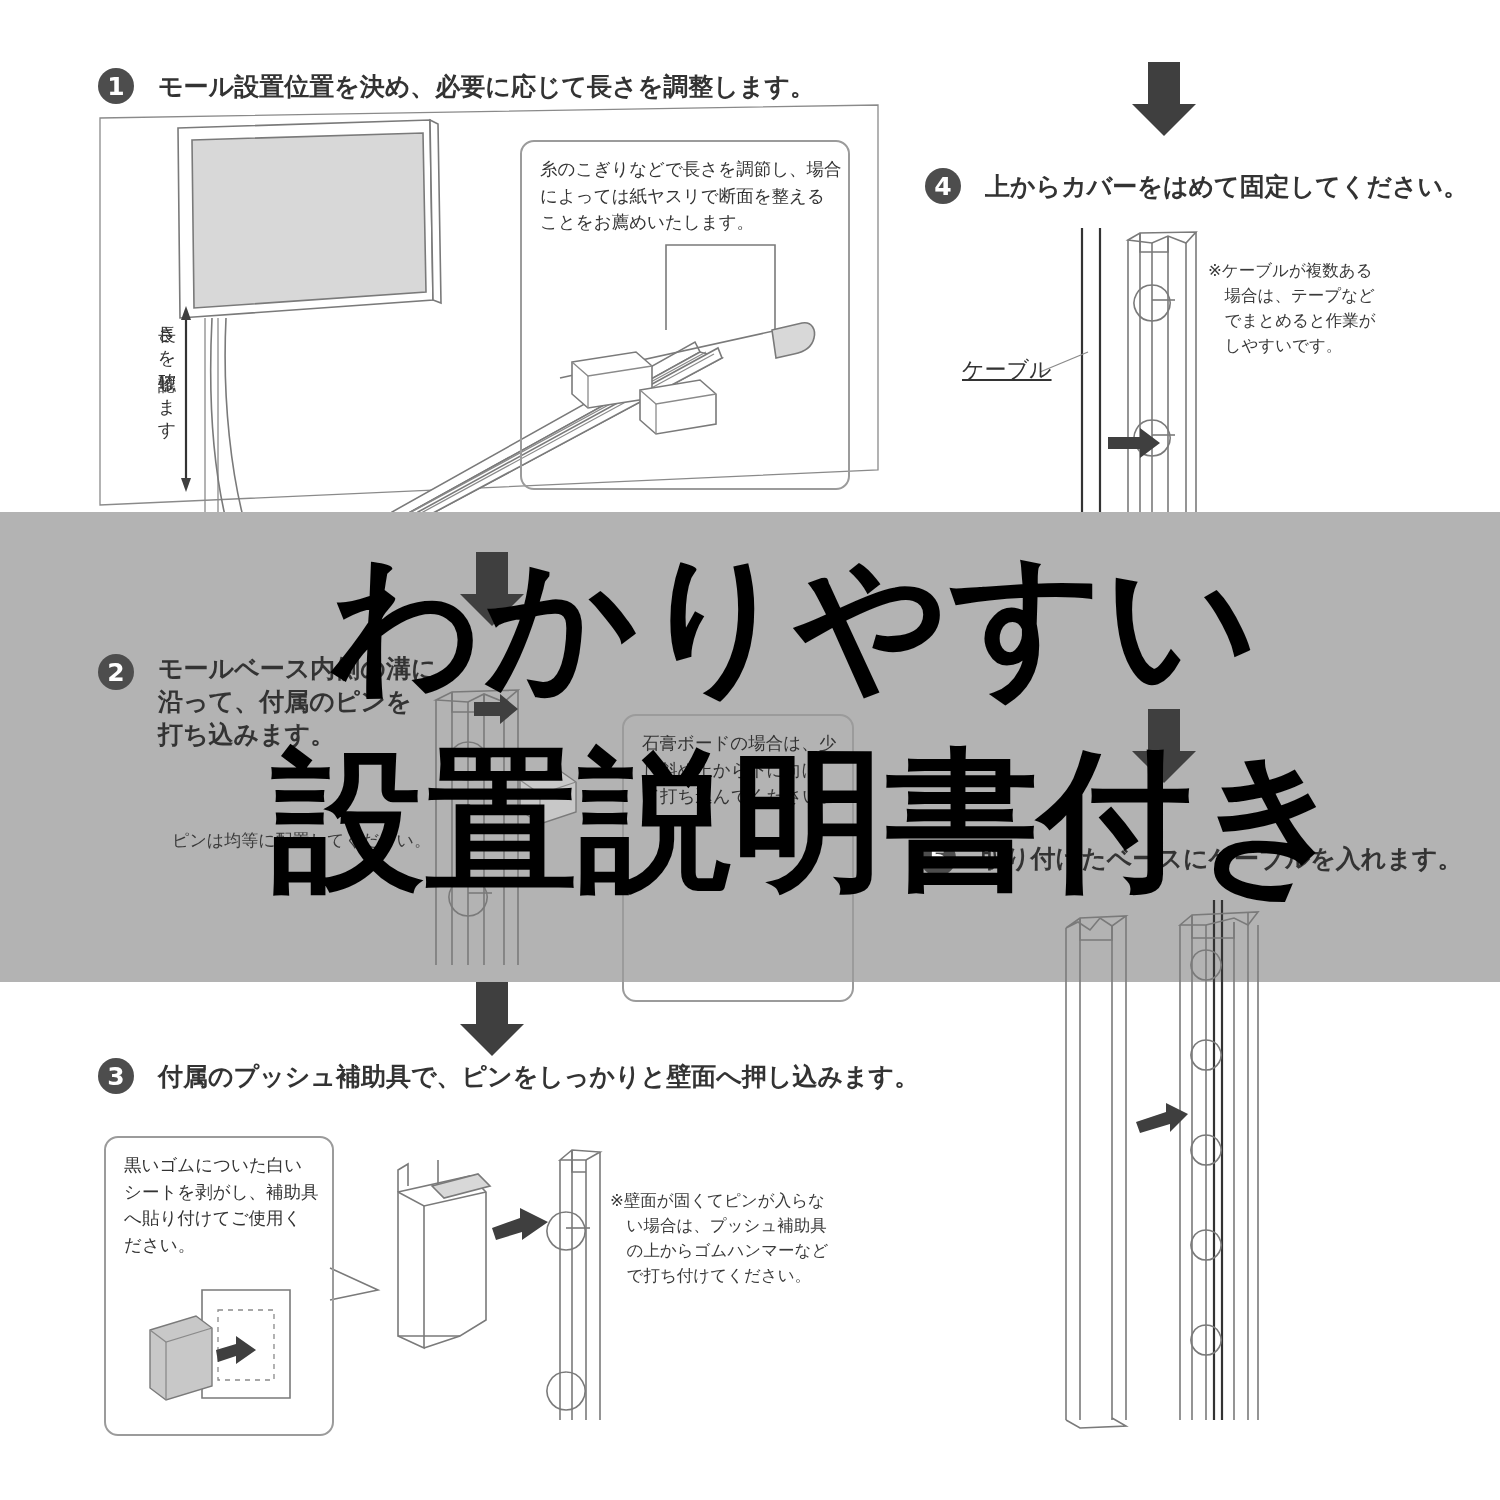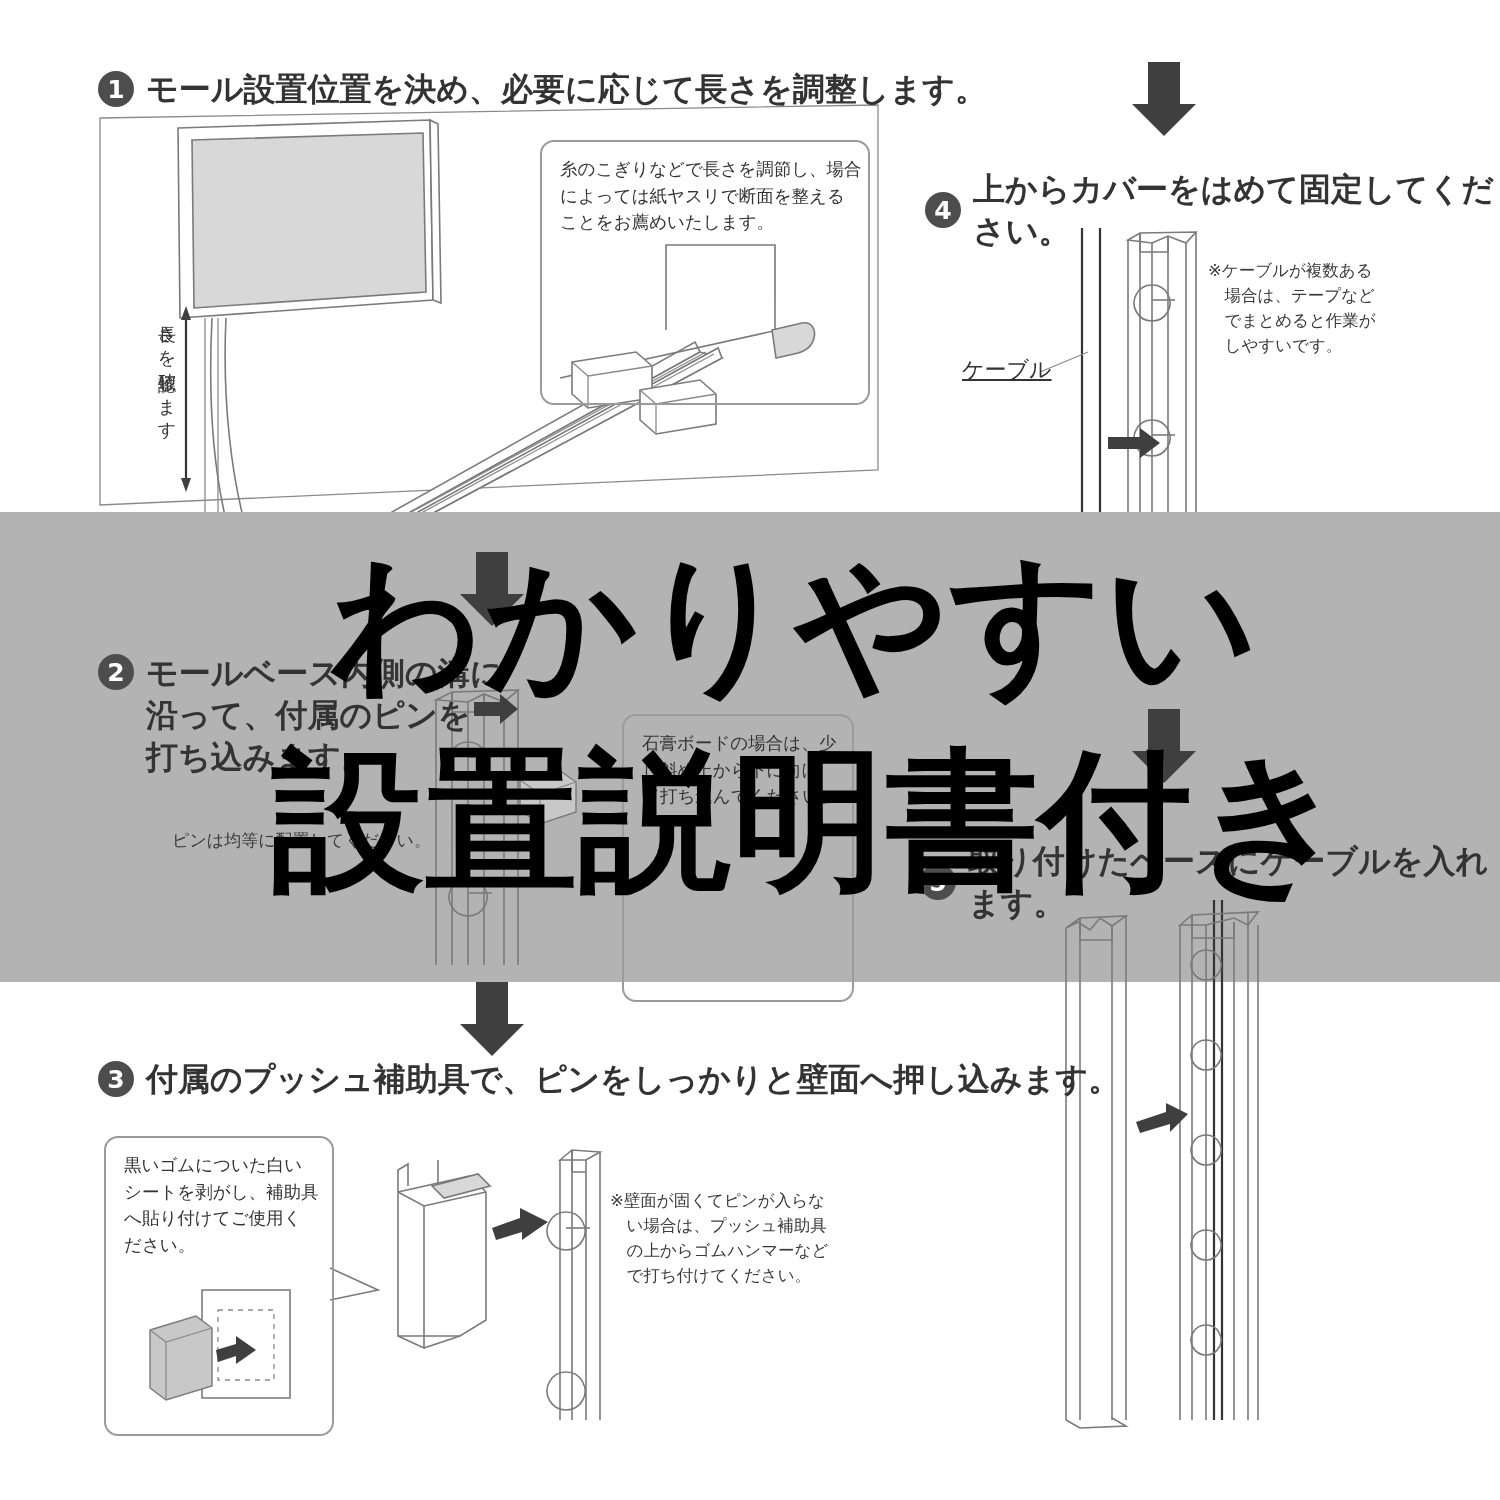--- a/index.html
+++ b/index.html
@@ -31,21 +31,21 @@
   
   .step-head{position:absolute;display:flex;align-items:center;z-index:7;}
   .circ{
     width:36px;height:36px;border-radius:50%;
     background:#4d4d4d;color:#fff;
     display:flex;align-items:center;justify-content:center;
     font-size:25px;font-weight:700;flex:0 0 auto;
     font-family:"DejaVu Sans","Liberation Sans",sans-serif;
   }
   .step-title{
-    margin-left:12px;font-size:32px;color:#333;font-weight:600;
+    margin-left:24px;font-size:25px;color:#333;font-weight:600;
     line-height:1.32;white-space:pre-line;
   }
 
   
   .note{position:absolute;font-size:17px;color:#3a3a3a;line-height:1.5;
         white-space:pre-line;z-index:7;margin-left:36px;}
   .note-sm{position:absolute;font-size:16.5px;color:#3a3a3a;line-height:1.52;
         white-space:pre-line;z-index:7;}
 
   
@@ -262,21 +262,21 @@
     <path class="arrowdk" d="M20,4 L52,4 L52,46 L68,46 L36,78 L4,46 L20,46 Z"></path>
   </svg>
 
   <div class="step-head" style="left:98px;top:68px;">
     <div class="circ">1</div>
     <div class="step-title">モール設置位置を決め、必要に応じて長さを調整します。</div>
   </div>
 
   <div class="plainbox" style="left:100px;top:118px;width:778px;height:390px;border:none;"></div>
 
-  <div class="callout" style="left:520px;top:140px;width:330px;height:265px;margin-left:20px;">
+  <div class="callout" style="left:520px;top:140px;width:330px;height:350px;">
     <div class="ctext">糸のこぎりなどで長さを調節し、場合
 によっては紙ヤスリで断面を整える
 ことをお薦めいたします。</div>
   </div>
 
   <div class="vtext" style="left:158px;top:312px;">長さを確認します</div>
 
   <div class="step-head" style="left:925px;top:168px;">
     <div class="circ">4</div>
     <div class="step-title">上からカバーをはめて固定してください。</div>

